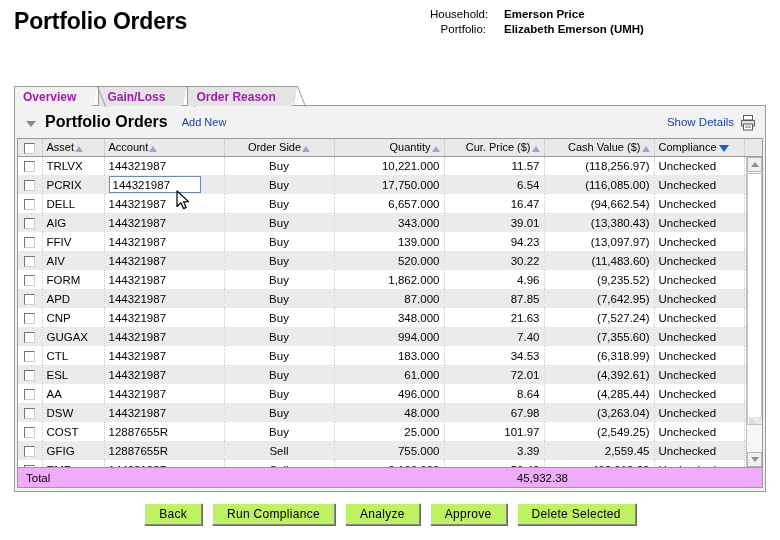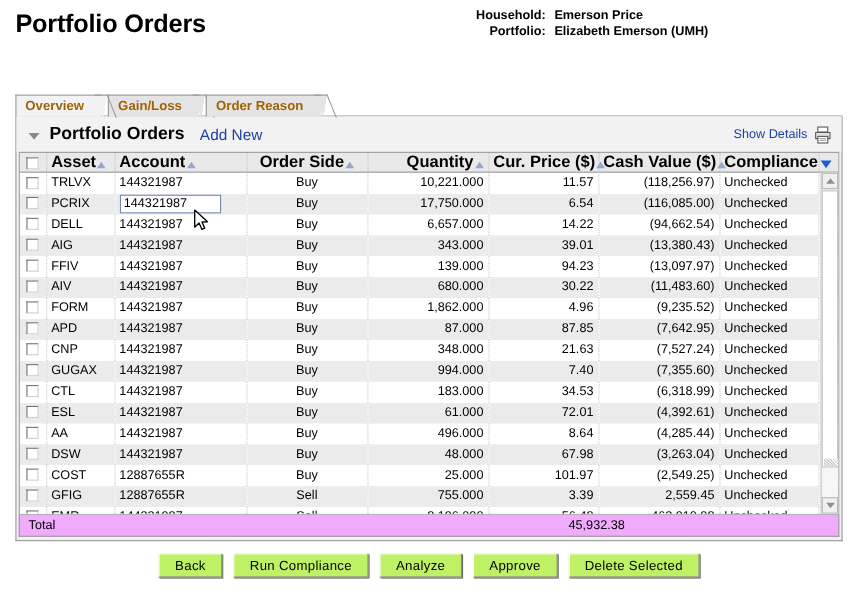--- a/index.html
+++ b/index.html
@@ -33,46 +33,47 @@
     color: #000;
   }
   .ctx-row {
     display: flex;
     align-items: baseline;
     margin-bottom: 3px;
   }
   .ctx-label {
     width: 74px;
     text-align: right;
-    padding-right: 8px;
-    font-weight: bold;
+    padding-right: 18px;
+    font-weight: normal;
   }
   .ctx-value { font-weight: bold; }
 
   
   #tabs {
     position: absolute;
     left: 14px; top: 86px;
     height: 20px;
     display: flex;
     align-items: flex-end;
     z-index: 5;
   }
   .tab {
     position: relative;
     height: 20px;
     padding: 2px 16px 2px 8px;
     font-size: 12px;
     font-weight: bold;
-    color: #a16207;
+    color: #a21caf;
     border: 1px solid #9a9a9a;
     border-bottom: none;
     border-right: none;
     background: #e4e4e4;
     display: flex;
+    align-items: center;
     margin-right: 6px;
     cursor: pointer;
   }
   .tab::after {
     content: "";
     position: absolute;
     right: -10px; top: -1px;
     width: 11px; height: 20px;
     background: linear-gradient(to bottom right, #e4e4e4 49.5%, transparent 50%);
     border-top: 1px solid #9a9a9a;
@@ -121,21 +122,21 @@
     margin: 3px 9px 0 5px;
     cursor: pointer;
   }
   #panel-title {
     font-size: 16px;
     font-weight: bold;
     color: #000;
     margin-right: 14px;
   }
   #add-new-link {
-    font-size: 14px;
+    font-size: 11px;
     color: #1a3fa0;
     text-decoration: none;
     cursor: pointer;
   }
   #panel-bar-right {
     margin-left: auto;
     display: flex;
     align-items: center;
     gap: 5px;
     padding-right: 2px;
@@ -161,22 +162,22 @@
   table.grid {
     border-collapse: collapse;
     width: 100%;
     font-size: 11.5px;
     table-layout: fixed;
   }
   table.grid th {
     background: #e9e9e9;
     border-bottom: 1px solid #9a9a9a;
     height: 17px;
-    font-weight: bold;
-    font-size: 15px;
+    font-weight: normal;
+    font-size: 11px;
     color: #000;
     padding: 0 4px;
     white-space: nowrap;
     cursor: pointer;
     border-right: 1px dotted #bdbdbd;
   }
   table.grid th:last-child { border-right: none; }
   table.grid td {
     height: 19px;
     padding: 0 4px;
@@ -447,21 +448,21 @@
             <td class="col-cash neg">(116,085.00)</td>
             <td class="col-comp">Unchecked</td>
             <td class="col-edit"></td>
           </tr>
           <tr class="norm">
             <td class="col-chk"><span class="chk"></span></td>
             <td class="col-asset">DELL</td>
             <td class="col-acct">144321987</td>
             <td class="col-side">Buy</td>
             <td class="col-qty">6,657.000</td>
-            <td class="col-price">14.22</td>
+            <td class="col-price">16.47</td>
             <td class="col-cash neg">(94,662.54)</td>
             <td class="col-comp">Unchecked</td>
             <td class="col-edit"></td>
           </tr>
           <tr class="alt">
             <td class="col-chk"><span class="chk"></span></td>
             <td class="col-asset">AIG</td>
             <td class="col-acct">144321987</td>
             <td class="col-side">Buy</td>
             <td class="col-qty">343.000</td>
@@ -479,21 +480,21 @@
             <td class="col-price">94.23</td>
             <td class="col-cash neg">(13,097.97)</td>
             <td class="col-comp">Unchecked</td>
             <td class="col-edit"></td>
           </tr>
           <tr class="alt">
             <td class="col-chk"><span class="chk"></span></td>
             <td class="col-asset">AIV</td>
             <td class="col-acct">144321987</td>
             <td class="col-side">Buy</td>
-            <td class="col-qty">680.000</td>
+            <td class="col-qty">520.000</td>
             <td class="col-price">30.22</td>
             <td class="col-cash neg">(11,483.60)</td>
             <td class="col-comp">Unchecked</td>
             <td class="col-edit"></td>
           </tr>
           <tr class="norm">
             <td class="col-chk"><span class="chk"></span></td>
             <td class="col-asset">FORM</td>
             <td class="col-acct">144321987</td>
             <td class="col-side">Buy</td>

